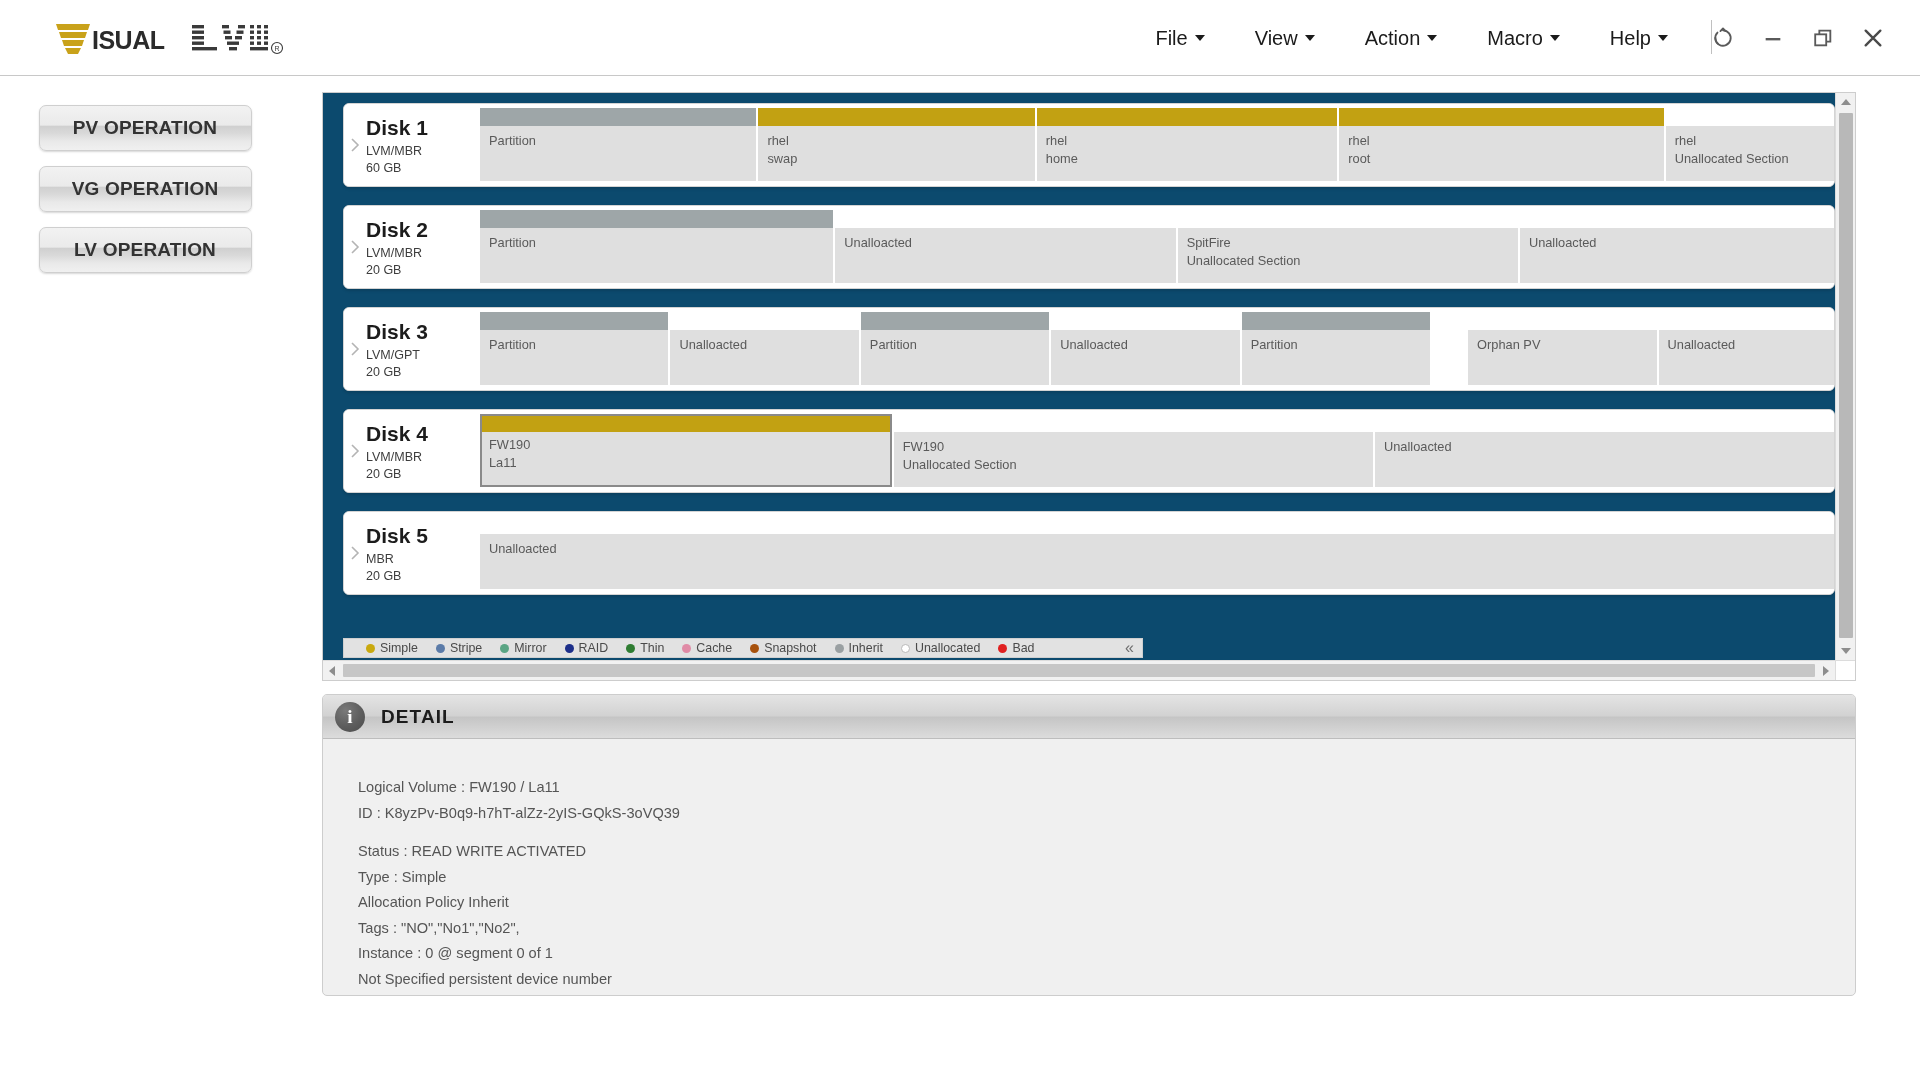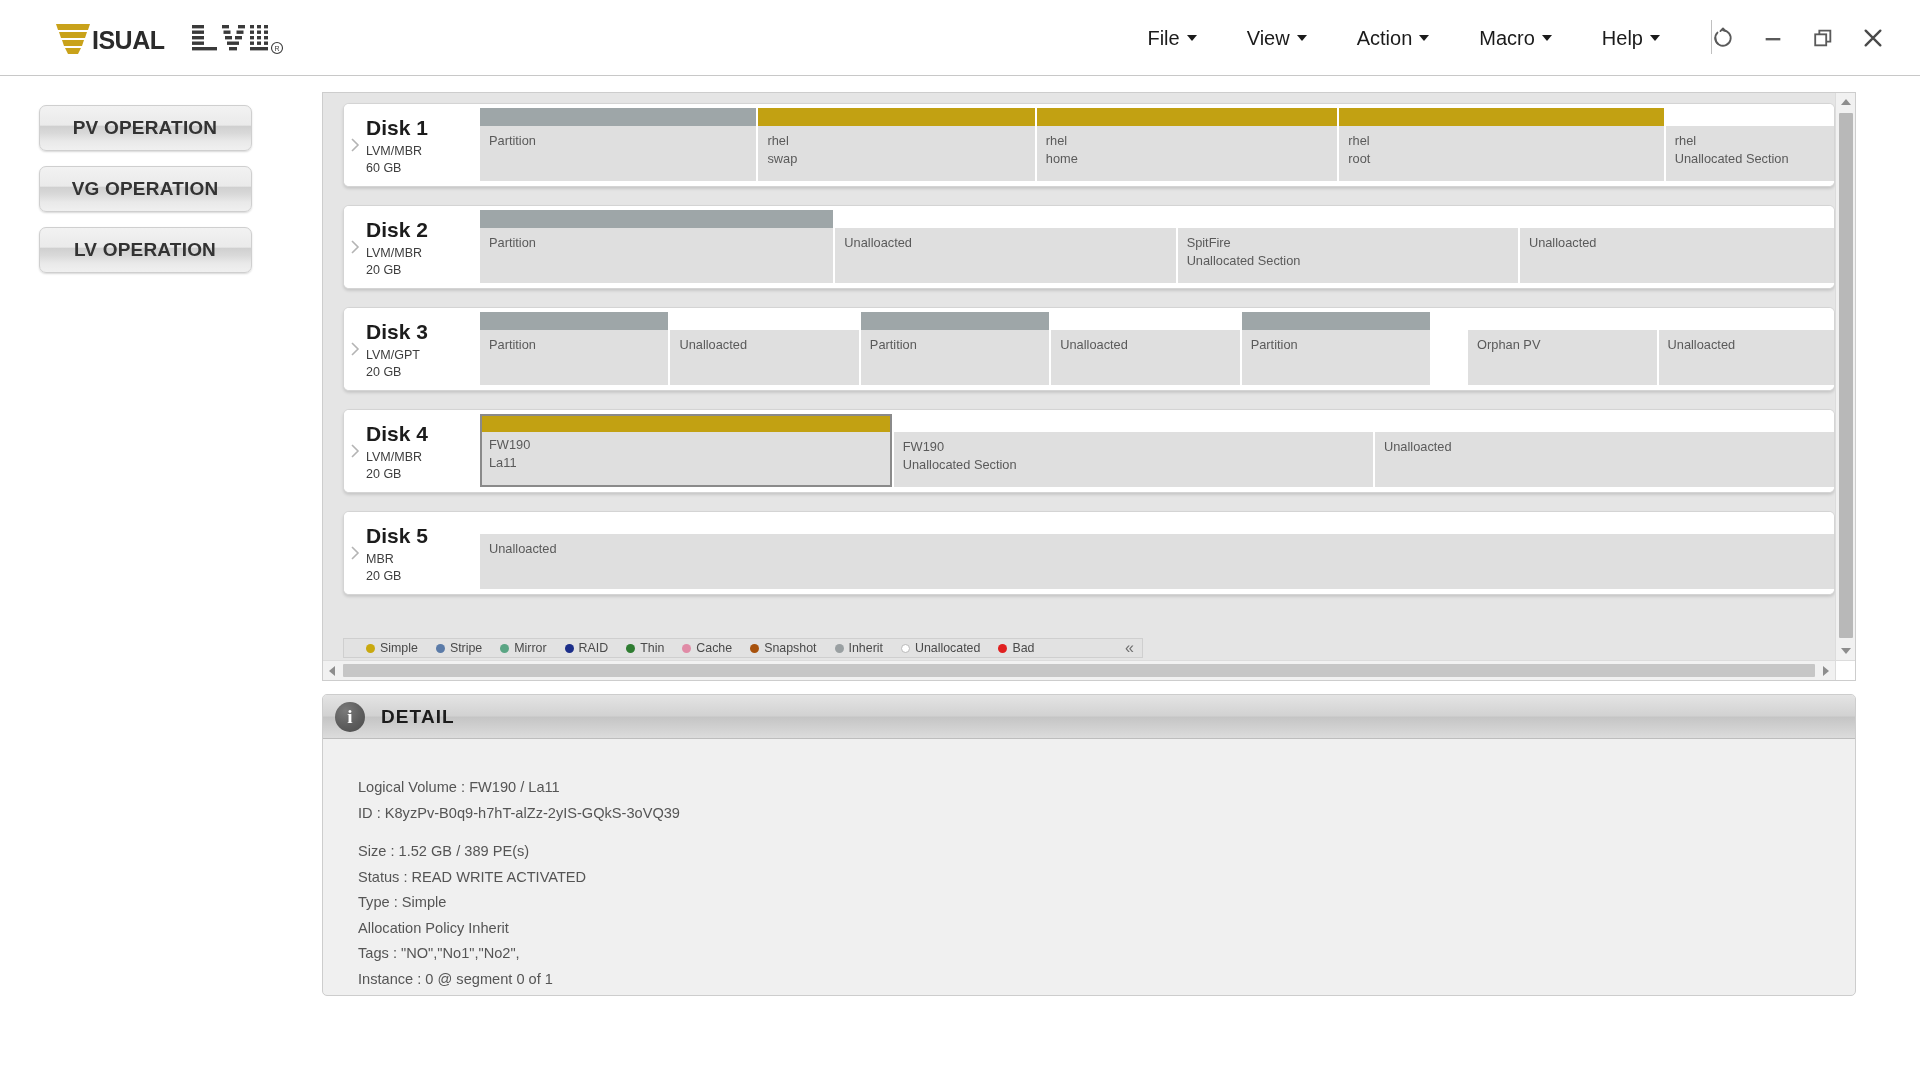--- a/index.html
+++ b/index.html
@@ -24,21 +24,21 @@
   .logo-wrap {
     position: absolute;
     left: 56px; top: 18px;
     display: flex; align-items: center;
     height: 40px;
   }
   .logo-svg { display:block; }
 
   .menubar {
     position: absolute;
-    right: 258px; top: 0;
+    right: 250px; top: 0;
     height: 76px;
     display: flex; align-items: center;
     gap: 46px;
   }
   .menu-item {
     font-size: 20px;
     color: #1b1b1b;
     cursor: default;
     display: flex; align-items: center; gap: 7px;
     padding: 4px 2px;
@@ -88,21 +88,21 @@
     color: #333333;
     letter-spacing: .2px;
     cursor: default;
   }
 
   
   .disk-panel {
     position: absolute;
     left: 322px; top: 92px;
     width: 1534px; height: 589px;
-    background: #e5e5e5;
+    background: #0c4a6e;
     border: 1px solid #cdcdcd;
   }
   .disk-scrollarea {
     position: absolute;
     left: 0; top: 0; right: 20px; bottom: 20px;
     overflow: hidden;
     padding: 10px 0 0 20px;
   }
 
   .disk-card {
@@ -683,21 +683,20 @@
 
 <div class="detail-panel">
   <div class="detail-header">
     <div class="info-icon">i</div>
     <div class="detail-title">DETAIL</div>
   </div>
   <div class="detail-body" id="detail-body">
       <div>Logical Volume : FW190 / La11</div>
       <div>ID : K8yzPv-B0q9-h7hT-alZz-2yIS-GQkS-3oVQ39</div>
       <div class="blank"></div>
-      <div>Size : 1.52 GB / 389 PE(s)</div>
       <div>Status : READ WRITE ACTIVATED</div>
       <div>Type : Simple</div>
       <div>Allocation Policy Inherit</div>
       <div>Tags : "NO","No1","No2",</div>
       <div>Instance : 0 @ segment 0 of 1</div>
       <div>Not Specified persistent device number</div>
     </div>
 </div>
 
 </body></html>

